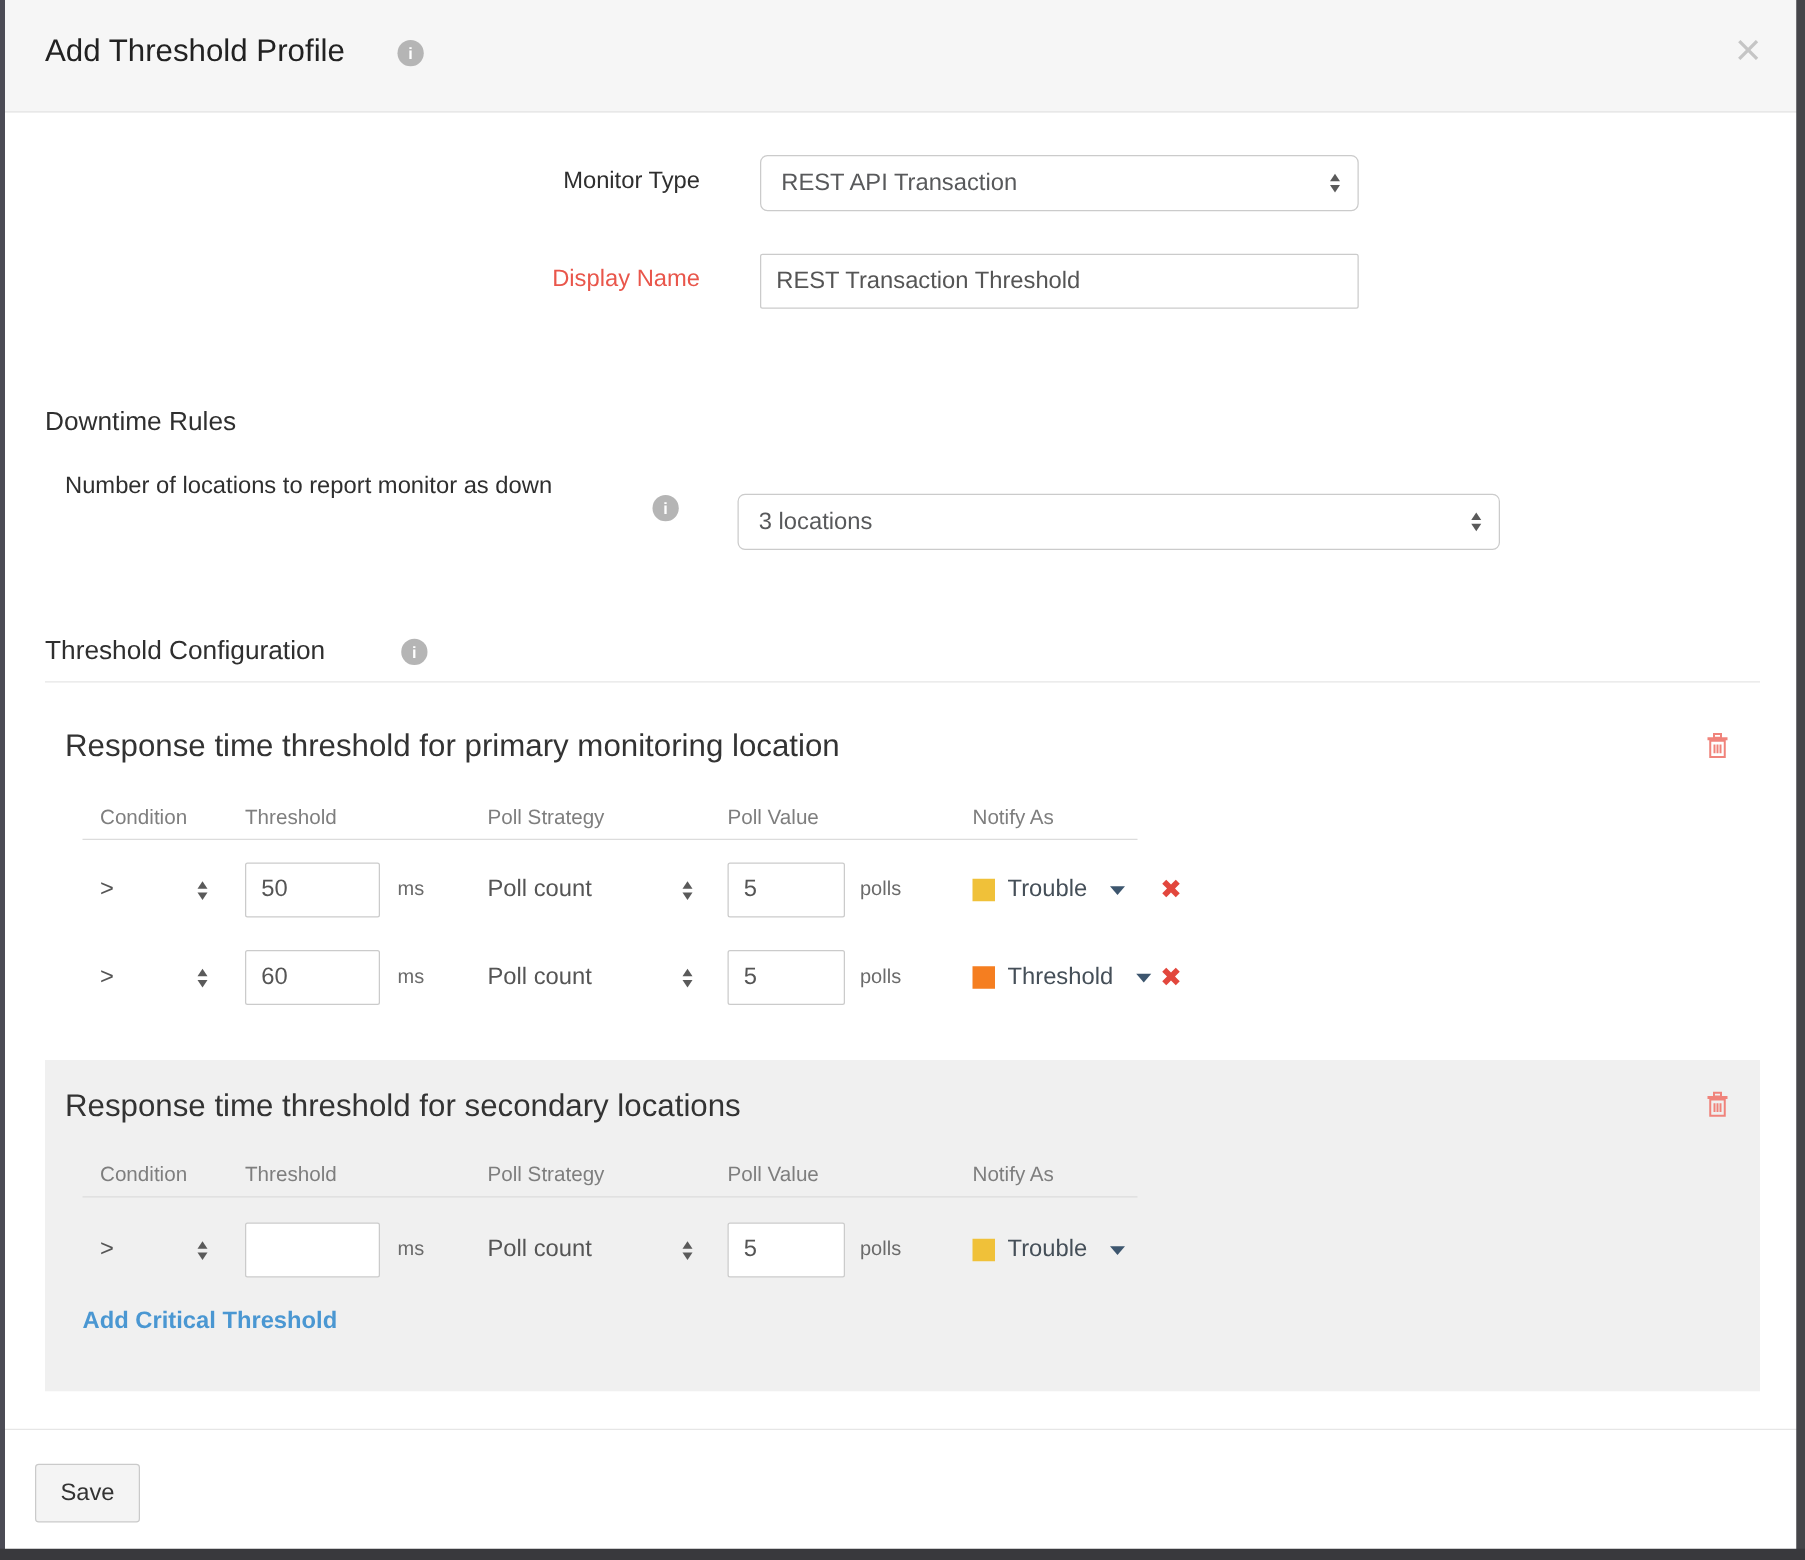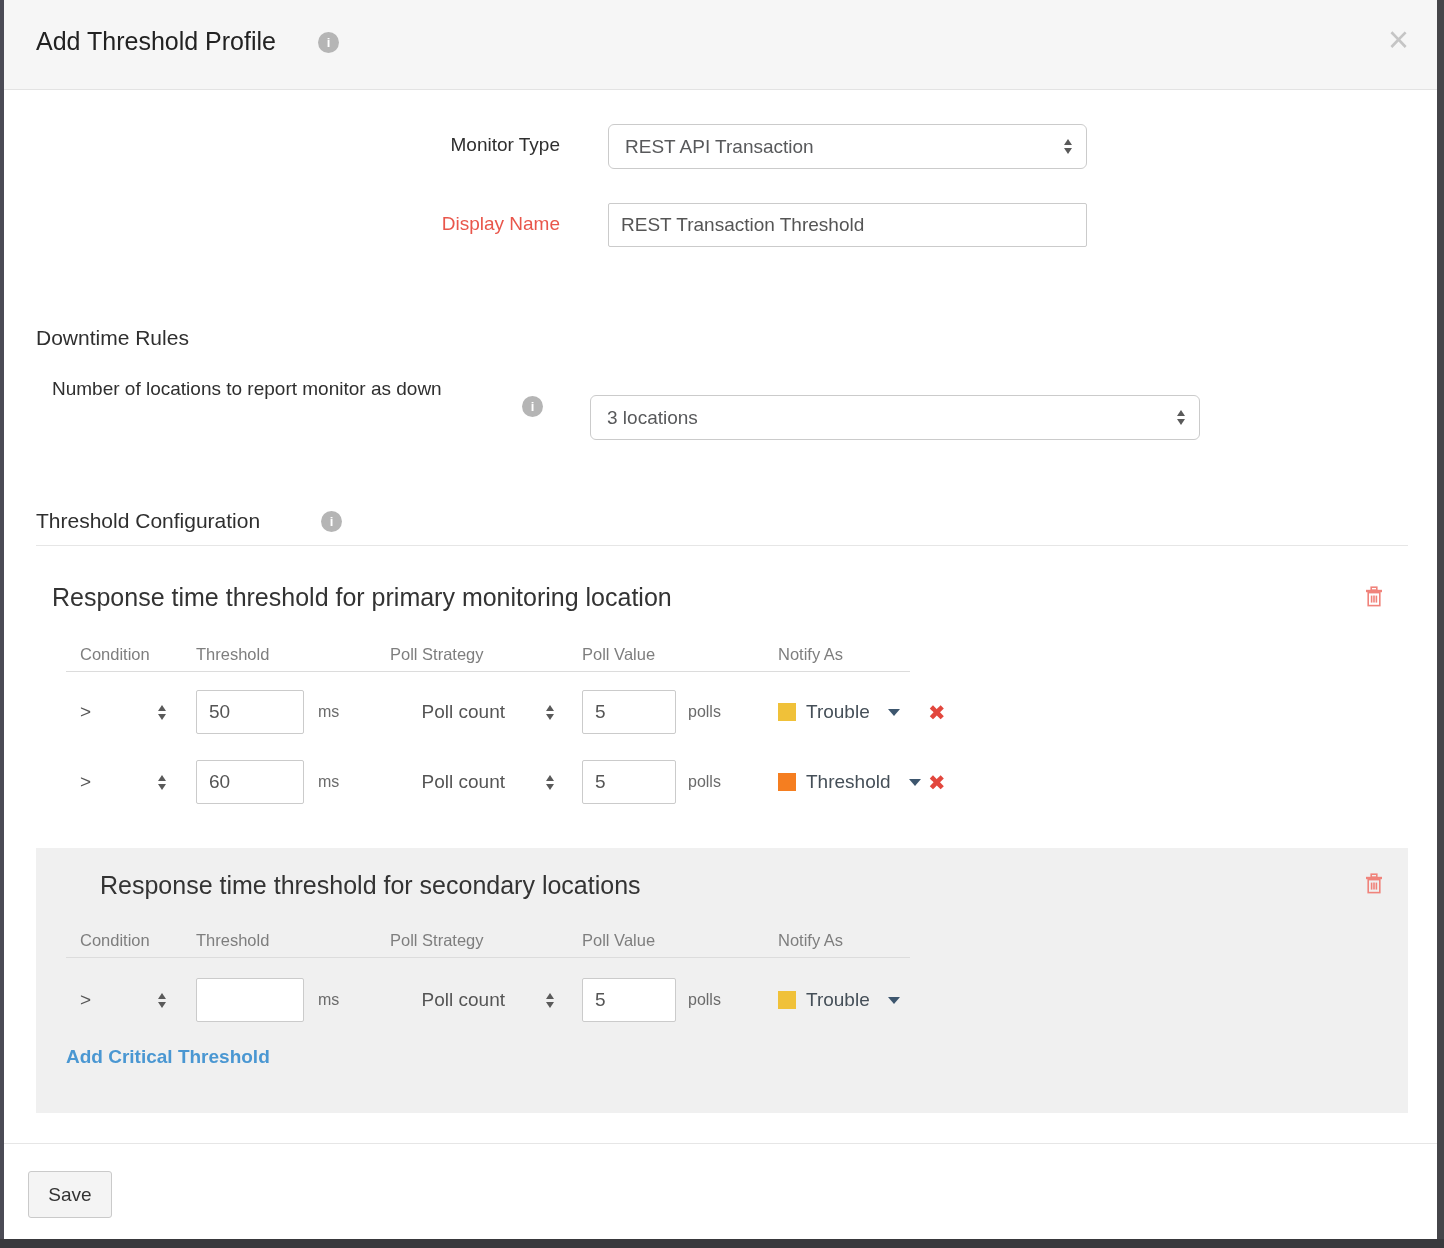--- a/index.html
+++ b/index.html
@@ -40,21 +40,21 @@
   .h3 { font-size:25px; color:#333; }
   .divider { height:1px; background:#e6e6e6; }
 
   .col-h { font-size:16.5px; color:#7e7e7e; }
   .t-underline { height:1px; background:#dcdcdc; }
 
   .t-row { left:0; top:0; width:1444px; height:44px; }
   .t-row .c { position:absolute; top:50%; transform:translateY(-50%); }
   .cond { left:80px; width:86px; display:flex; justify-content:space-between; align-items:center;
           font-size:19px; color:#555; cursor:pointer; }
-  .strat { left:390px; width:164px; display:flex; justify-content:flex-end; align-items:center;
+  .strat { left:390px; width:164px; display:flex; justify-content:space-between; align-items:center;
            font-size:19px; color:#555; cursor:pointer;gap:41px; }
   .unit { font-size:16px; color:#6b6b6b; }
   .row-inp { height:44px; }
   .notify { left:778px; display:flex; align-items:center; gap:10px; cursor:pointer; }
   .swatch { width:18px; height:18px; display:inline-block; }
   .notify-lbl { font-size:19px; color:#454f58; }
   .caret { width:0; height:0; border-left:6px solid transparent; border-right:6px solid transparent;
            border-top:7px solid #3d566e; margin-left:8px; }
   .del-x { left:928px; font-size:21px; color:#e2473d; font-weight:bold; cursor:pointer; line-height:1; }
 
@@ -171,21 +171,21 @@
     <span class="c unit" style="left:688px;">polls</span>
     <div class="c notify">
       <span class="swatch" style="background: rgb(245, 126, 32);"></span>
       <span class="notify-lbl">Threshold</span>
       <span class="caret"></span>
     </div>
     <span class="c del-x">✖</span>
   </div>
 
   <div class="abs sec-box"></div>
-  <div class="abs h3" style="left:52px; top:871px;margin-left:48px;">Response time threshold for secondary locations</div>
+  <div class="abs h3" style="left:52px; top:871px;">Response time threshold for secondary locations</div>
   <div class="abs trash" style="left:1364px; top:872px;">
     <svg width="20" height="23" viewBox="0 0 20 23" fill="none" stroke="#f0837b" stroke-width="1.6">
       <line x1="2" y1="6" x2="18" y2="6" stroke-width="2.4"></line>
       <rect x="7.2" y="2.2" width="5.6" height="3"></rect>
       <rect x="4.2" y="7.6" width="11.6" height="13"></rect>
       <line x1="7.6" y1="10.6" x2="7.6" y2="17.6"></line>
       <line x1="10" y1="10.6" x2="10" y2="17.6"></line>
       <line x1="12.4" y1="10.6" x2="12.4" y2="17.6"></line>
     </svg>
   </div>

